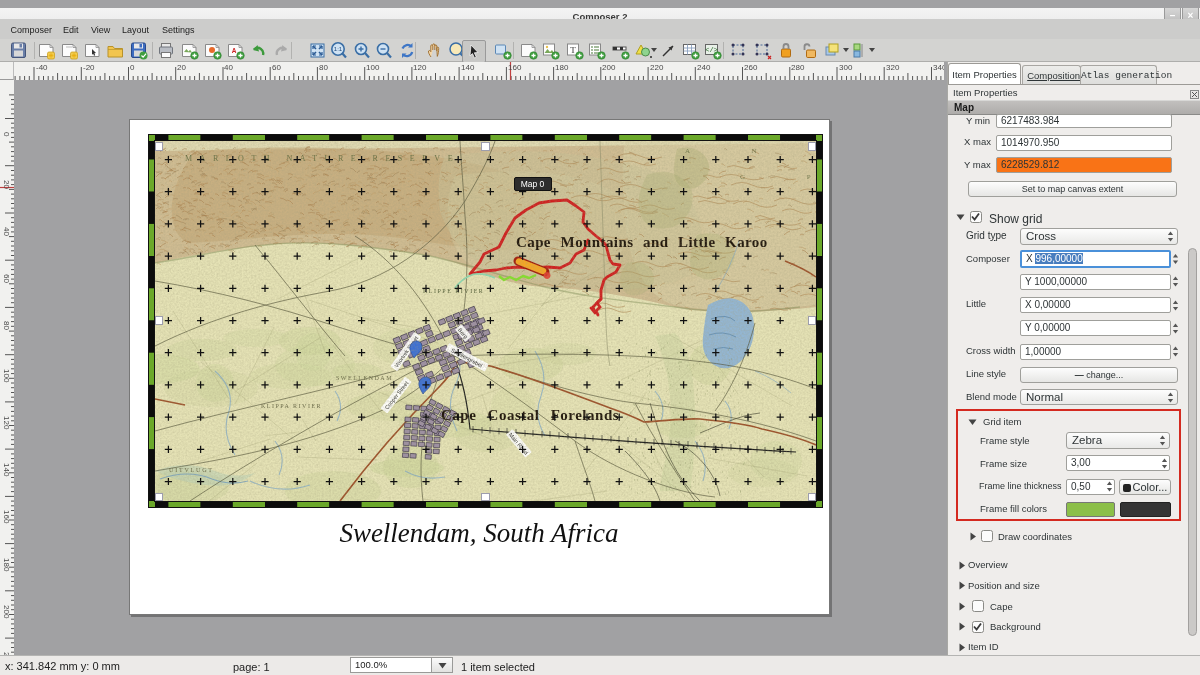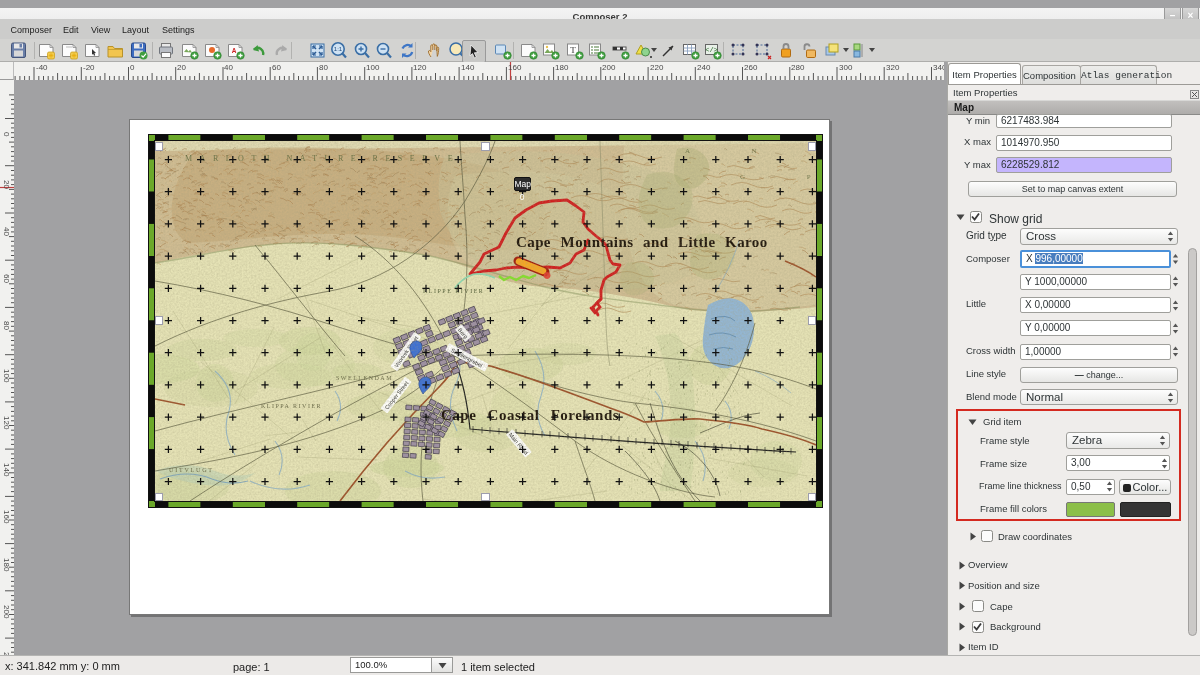--- a/index.html
+++ b/index.html
@@ -583,39 +583,40 @@
       </div>
     </div>
     <div style="position:absolute;left:140.8px;top:62.2px;width:8.5px;height:8.5px;background:#fff;border:1px solid rgba(60,60,90,.5);box-sizing:border-box;"></div>
     <div style="position:absolute;left:140.8px;top:236.2px;width:8.5px;height:8.5px;background:#fff;border:1px solid rgba(60,60,90,.5);box-sizing:border-box;"></div>
     <div style="position:absolute;left:140.8px;top:412.8px;width:8.5px;height:8.5px;background:#fff;border:1px solid rgba(60,60,90,.5);box-sizing:border-box;"></div>
     <div style="position:absolute;left:467.2px;top:62.2px;width:8.5px;height:8.5px;background:#fff;border:1px solid rgba(60,60,90,.5);box-sizing:border-box;"></div>
     <div style="position:absolute;left:467.2px;top:412.8px;width:8.5px;height:8.5px;background:#fff;border:1px solid rgba(60,60,90,.5);box-sizing:border-box;"></div>
     <div style="position:absolute;left:793.8px;top:62.2px;width:8.5px;height:8.5px;background:#fff;border:1px solid rgba(60,60,90,.5);box-sizing:border-box;"></div>
     <div style="position:absolute;left:793.8px;top:236.2px;width:8.5px;height:8.5px;background:#fff;border:1px solid rgba(60,60,90,.5);box-sizing:border-box;"></div>
     <div style="position:absolute;left:793.8px;top:412.8px;width:8.5px;height:8.5px;background:#fff;border:1px solid rgba(60,60,90,.5);box-sizing:border-box;"></div>
-    <div style="position:absolute;left:499.5px;top:96.5px;width:17px;height:14px;background:#2d2d2d;border:1px solid #111;border-radius:2px;color:#fff;font-size:8.5px;text-align:center;line-height:13px;box-sizing:border-box;">Map 0</div>
+    <div style="position:absolute;left:499.5px;top:96.5px;width:38px;height:14px;background:#2d2d2d;border:1px solid #111;border-radius:2px;color:#fff;font-size:8.5px;text-align:center;line-height:13px;box-sizing:border-box;">Map 0</div>
+    <div style="position:absolute;left:200px;top:438px;width:530px;text-align:center;font-family:'Liberation Serif',serif;font-style:italic;font-size:27px;color:#111;">Swellendam, South Africa</div>
   </div>
 <div style="position:absolute;left:947px;top:62px;width:253px;height:593px;background:#efedeb;border-left:1px solid #a8a8a4;box-sizing:border-box;"></div>
 <div style="position:absolute;left:948px;top:62.5px;width:73px;height:22px;background:#fff;border:1px solid #9c9a96;border-bottom:none;border-radius:3px 3px 0 0;box-sizing:border-box;font-size:9.5px;color:#2e3436;text-align:center;line-height:21px;white-space:nowrap;">Item Properties</div>
-<div style="position:absolute;left:1022px;top:65px;width:59px;height:19.5px;background:linear-gradient(#ececea,#dddddb);border:1px solid #a8a6a2;border-bottom:none;border-radius:3px 3px 0 0;box-sizing:border-box;font-size:9.5px;color:#2e3436;text-align:left;line-height:19px;white-space:nowrap;">Composition</div>
+<div style="position:absolute;left:1022px;top:65px;width:59px;height:19.5px;background:linear-gradient(#ececea,#dddddb);border:1px solid #a8a6a2;border-bottom:none;border-radius:3px 3px 0 0;box-sizing:border-box;font-size:9.5px;color:#2e3436;text-align:right;line-height:19px;white-space:nowrap;text-decoration:underline;">Composition</div>
 <div style="position:absolute;left:1080px;top:65px;width:77px;height:19.5px;background:linear-gradient(#ececea,#dddddb);border:1px solid #a8a6a2;border-bottom:none;border-radius:3px 3px 0 0;box-sizing:border-box;font-size:9.5px;color:#2e3436;text-align:right;line-height:19px;white-space:nowrap;font-family:Liberation Mono, monospace;">Atlas generation</div>
 <div style="position:absolute;left:948px;top:84px;width:252px;height:1px;background:#9c9a96;"></div>
 <div style="position:absolute;left:953px;top:87px;font-size:9.5px;color:#2e3436;white-space:nowrap;">Item Properties</div>
 <svg width="9" height="9" style="position:absolute;left:1190px;top:90px;">
     <rect x="0.5" y="0.5" width="8" height="8" fill="#e8e6e4" stroke="#888"></rect>
     <path d="M2,2 l5,5 m0,-5 l-5,5" stroke="#555" stroke-width="1"></path>
   </svg>
 <div style="position:absolute;left:948px;top:100px;width:252px;height:15px;background:linear-gradient(#c2c0be,#aeacaa);border-top:1px solid #d8d8d6;border-bottom:1px solid #8a8a88;box-sizing:border-box;font-size:10px;font-weight:bold;color:#1a1a1a;padding-left:6px;line-height:13px;">Map</div>
 <div style="position:absolute;left:966px;top:115px;font-size:9.5px;color:#2e3436;white-space:nowrap;">Y min</div>
 <div style="position:absolute;left:996px;top:114px;width:176px;height:14px;background:#fff;border:1px solid #9f9f9b;border-radius:2px;box-sizing:border-box;font-size:10px;color:#2e3436;line-height:12px;padding-left:4px;">6217483.984</div>
 <div style="position:absolute;left:964px;top:136px;font-size:9.5px;color:#2e3436;white-space:nowrap;">X max</div>
 <div style="position:absolute;left:996px;top:134.5px;width:176px;height:16px;background:#fff;border:1px solid #9f9f9b;border-radius:2px;box-sizing:border-box;font-size:10px;color:#2e3436;line-height:14px;padding-left:4px;">1014970.950</div>
 <div style="position:absolute;left:964px;top:158.5px;font-size:9.5px;color:#2e3436;white-space:nowrap;">Y max</div>
-<div style="position:absolute;left:996px;top:157px;width:176px;height:16px;background:#c4b5fd;border:1px solid #9f9f9b;border-radius:2px;box-sizing:border-box;font-size:10px;color:#2e3436;line-height:14px;padding-left:4px;">6228529.812</div>
+<div style="position:absolute;left:996px;top:157px;width:176px;height:16px;background:#f97316;border:1px solid #9f9f9b;border-radius:2px;box-sizing:border-box;font-size:10px;color:#2e3436;line-height:14px;padding-left:4px;">6228529.812</div>
 <div style="position:absolute;left:968px;top:181px;width:209px;height:16px;background:linear-gradient(#fdfdfd,#e6e6e4);border:1px solid #9f9f9b;border-radius:3px;box-sizing:border-box;font-size:9px;color:#2e3436;line-height:14px;text-align:center;">Set to map canvas extent</div>
 <svg width="9" height="8" style="position:absolute;left:956px;top:213px;">
     <path d="M0.5,1.5 L8.5,1.5 L4.5,7z" fill="#444"></path>
   </svg>
 <svg width="13" height="13" style="position:absolute;left:970px;top:211px;">
     <rect x="0.5" y="0.5" width="11" height="11" rx="2" fill="#fcfcfc" stroke="#8a8a86"></rect>
     <path d="M2,5.5 l2.6,3 l4.4,-6" stroke="#3a3a3a" stroke-width="1.8" fill="none"></path>
   </svg>
 <div style="position:absolute;left:989px;top:211.5px;font-size:12px;color:#2e3436;white-space:nowrap;">Show grid</div>
 <div style="position:absolute;left:966px;top:229.5px;font-size:10px;color:#2e3436;white-space:nowrap;">Grid t<span style="text-decoration:underline">y</span>pe</div>

